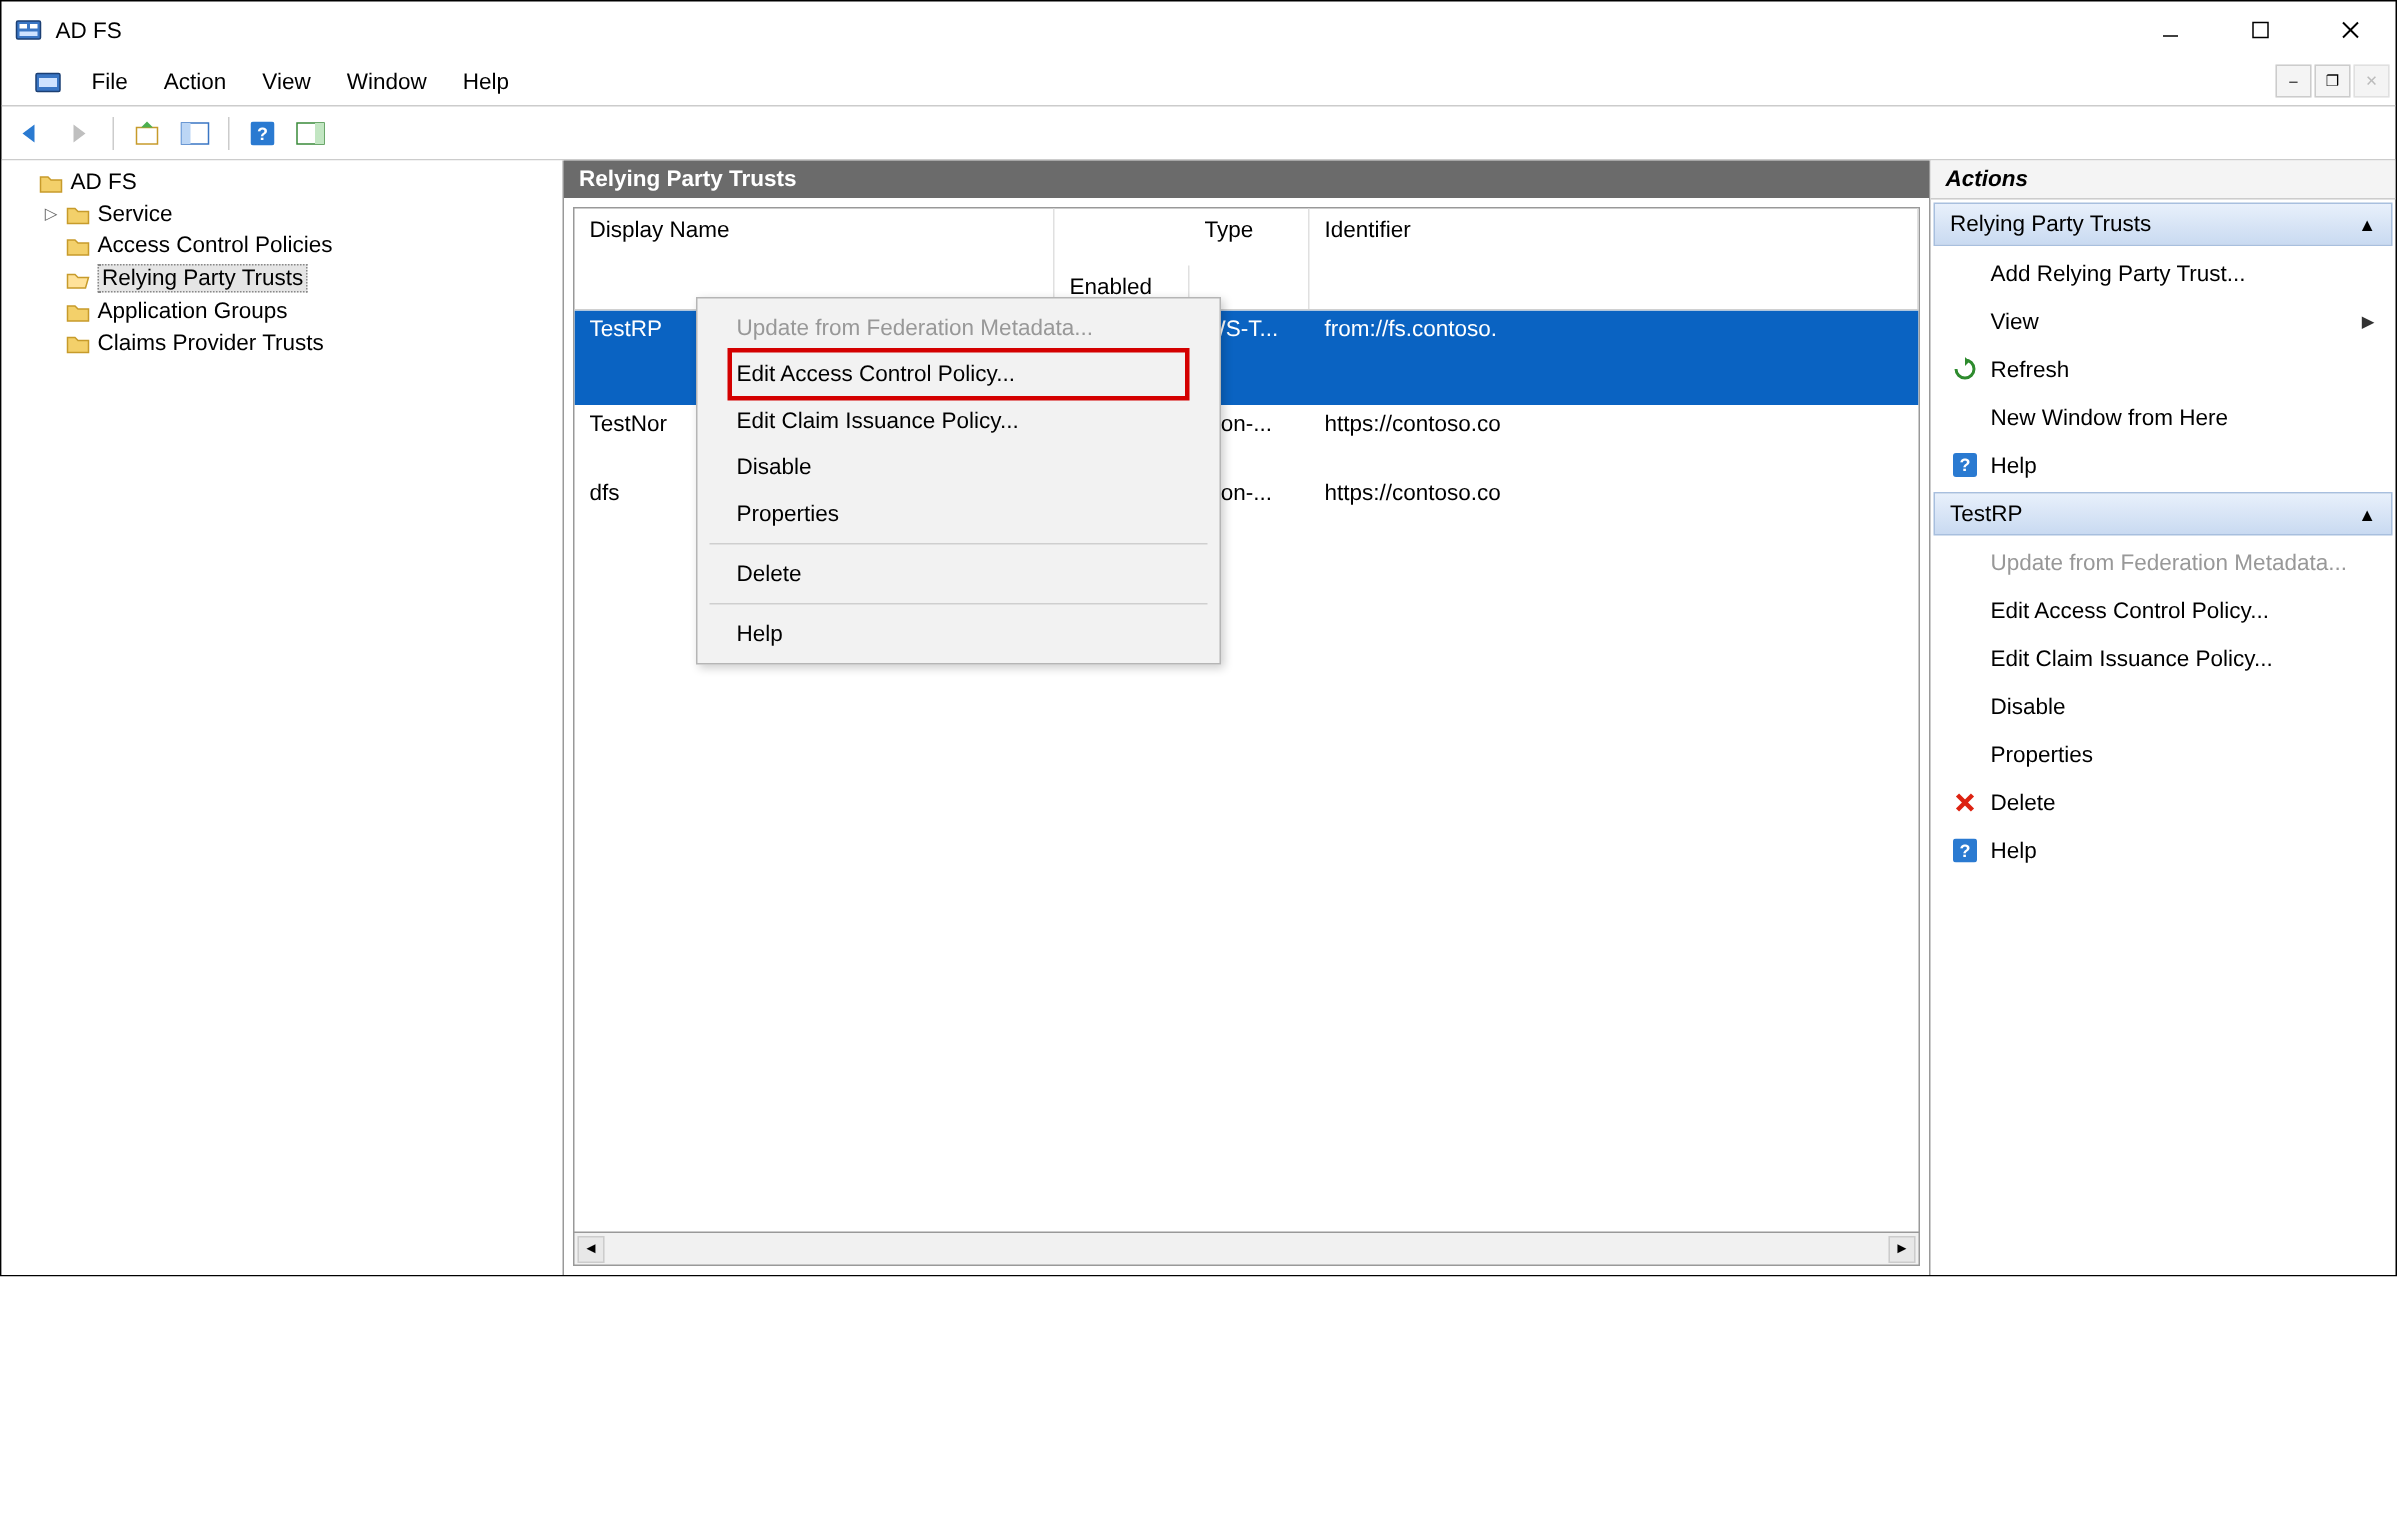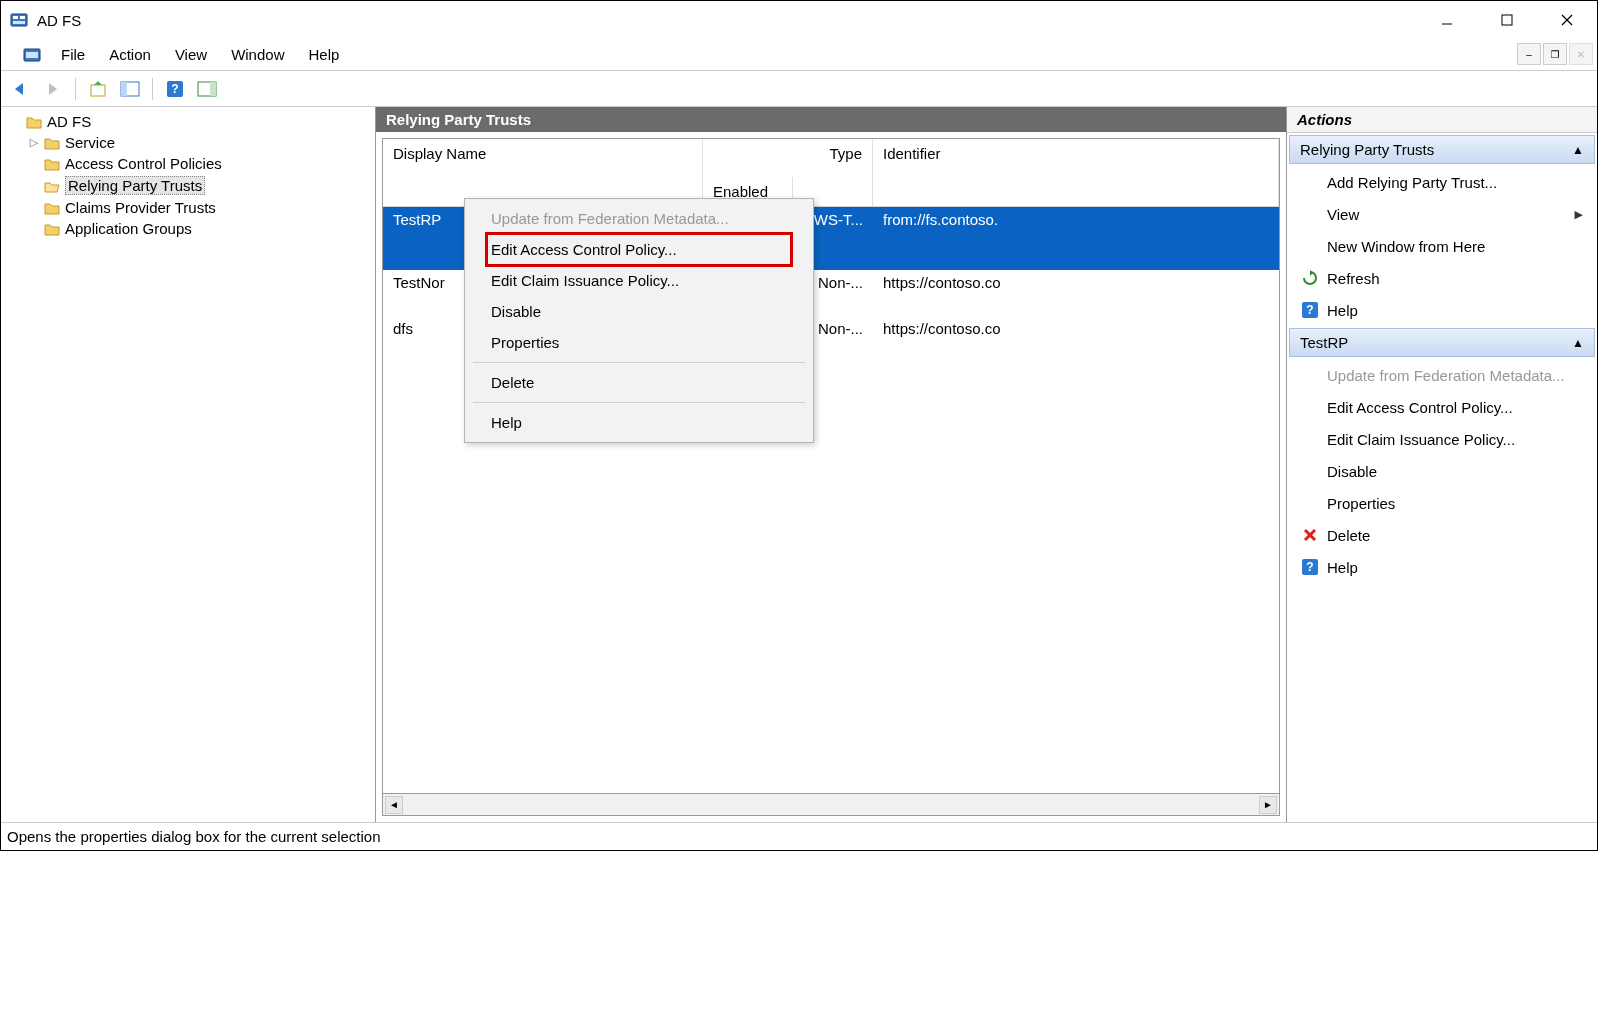--- a/index.html
+++ b/index.html
@@ -32,21 +32,21 @@
   .tree-item.depth1 { padding-left: 24px; }
   .tree-item .folder-ic { width: 18px; height: 16px; margin-right: 4px; display:flex;align-items:center;justify-content:center;}
   .tree-item.selected .label { background: #e5e5e5; border: 1px dotted #888; padding: 0 2px; }
   
   .center-pane { flex: 1; display: flex; flex-direction: column; border-right: 1px solid #999; min-width:0; }
   .center-pane .pane-header { background: #6b6b6b; color: #fff; font-weight: 600; padding: 4px 10px; font-size: 15px; }
   .center-wrap { flex:1; padding:6px; display:flex; flex-direction:column; min-height:0;}
   .listview { flex: 1; border: 1px solid #999; display: flex; flex-direction: column; min-height:0; }
   .listview .cols { display: flex; border-bottom: 1px solid #d0d0d0; font-size: 15px; color: #000; }
   .listview .col { padding: 6px 10px; border-right: 1px solid #e0e0e0; }
-  .col-name { width: 320px; } .col-enabled{ width: 90px; margin-top: 38px;} .col-type{ width: 80px; text-align: right;} .col-id{ flex:1; }
+  .col-name { width: 320px; } .col-enabled{ width: 90px; margin-top: 38px;} .col-type{ width: 80px;} .col-id{ flex:1; }
   .listview .rows { position: relative; flex: 1; overflow: hidden; }
   .lv-row { display: flex; font-size: 15px; padding: 2px 0; }
   .lv-row .cell { padding: 2px 10px; overflow: hidden; text-overflow: ellipsis; white-space: nowrap; }
   .lv-row.selected { background: #0a63c2; color: #fff; }
   .lv-row.selected .cell { color: #fff; }
   .h-scroll { border:1px solid #999; border-top:none; height:22px; background:#f1f1f1; display:flex; align-items:center; justify-content:space-between; padding:0 2px;}
   .h-scroll .arrow{ width:18px;height:18px; background:#e8e8e8; border:1px solid #ccc; display:flex;align-items:center;justify-content:center;font-size:10px;}
   
   .context-menu { position: absolute; left: 463px; top: 197px; width: 350px; background: #f2f2f2; border: 1px solid #b5b5b5; box-shadow: 2px 2px 6px rgba(0,0,0,0.2); padding: 4px 0; z-index: 50; }
   .context-menu .cm-item { padding: 7px 26px; font-size: 15px; }
@@ -202,30 +202,30 @@
           </span>
         <span class="label">Relying Party Trusts</span>
       </div>
       <div class="tree-item depth1">
         <span class="expander"></span>
         <span class="folder-ic">
             <svg width="16" height="14">
               <path d="M1 3 L6 3 L8 5 L15 5 L15 13 L1 13 Z" fill="#f3d06a" stroke="#c79b2b"></path>
             </svg>
           </span>
+        <span class="label">Application Groups</span>
+      </div>
+      <div class="tree-item depth1">
+        <span class="expander"></span>
+        <span class="folder-ic">
+            <svg width="16" height="14">
+              <path d="M1 3 L6 3 L8 5 L15 5 L15 13 L1 13 Z" fill="#f3d06a" stroke="#c79b2b"></path>
+            </svg>
+          </span>
         <span class="label">Claims Provider Trusts</span>
-      </div>
-      <div class="tree-item depth1">
-        <span class="expander"></span>
-        <span class="folder-ic">
-            <svg width="16" height="14">
-              <path d="M1 3 L6 3 L8 5 L15 5 L15 13 L1 13 Z" fill="#f3d06a" stroke="#c79b2b"></path>
-            </svg>
-          </span>
-        <span class="label">Application Groups</span>
       </div>
     </div>
 
     <div class="center-pane">
       <div class="pane-header">Relying Party Trusts</div>
       <div class="center-wrap">
         <div class="listview">
           <div class="cols">
             <div class="col col-name">Display Name</div>
             <div class="col col-enabled">Enabled</div>
@@ -270,33 +270,33 @@
         </div>
         <div class="act-link">
             <span class="ic"></span>
             <span>Add Relying Party Trust...</span>
           </div>
         <div class="act-link has-sub">
             <span class="ic"></span>
             <span>View</span>
           </div>
         <div class="act-link">
-            <span class="ic"></span>
-            <span>New Window from Here</span>
-          </div>
-        <div class="act-link">
             <span class="ic">
               <svg width="16" height="16">
                 <path d="M8 2 A6 6 0 1 1 2 8" fill="none" stroke="#2e8b2e" stroke-width="2"></path>
                 <polygon points="8,0 11,3 8,6" fill="#2e8b2e"></polygon>
               </svg>
             </span>
             <span>Refresh</span>
           </div>
         <div class="act-link">
+            <span class="ic"></span>
+            <span>New Window from Here</span>
+          </div>
+        <div class="act-link">
             <span class="ic">
               <svg width="16" height="16">
                 <rect width="16" height="16" rx="2" fill="#2a7ad1"></rect>
                 <text x="8" y="12" text-anchor="middle" font-size="12" fill="#fff" font-weight="bold">?</text>
               </svg>
             </span>
             <span>Help</span>
           </div>
 
         <div class="act-section-hd">
@@ -338,23 +338,20 @@
                 <rect width="16" height="16" rx="2" fill="#2a7ad1"></rect>
                 <text x="8" y="12" text-anchor="middle" font-size="12" fill="#fff" font-weight="bold">?</text>
               </svg>
             </span>
             <span>Help</span>
           </div>
       </div>
     </div>
   </div>
 
-  <div class="statusbar">
-    <span>Opens the properties dialog box for the current selection</span>
-  </div>
 
   <div class="context-menu">
     <div class="cm-item disabled">Update from Federation Metadata...</div>
     <div class="cm-item highlight">Edit Access Control Policy...</div>
     <div class="cm-item">Edit Claim Issuance Policy...</div>
     <div class="cm-item">Disable</div>
     <div class="cm-item">Properties</div>
     <div class="cm-sep"></div>
     <div class="cm-item">Delete</div>
     <div class="cm-sep"></div>

